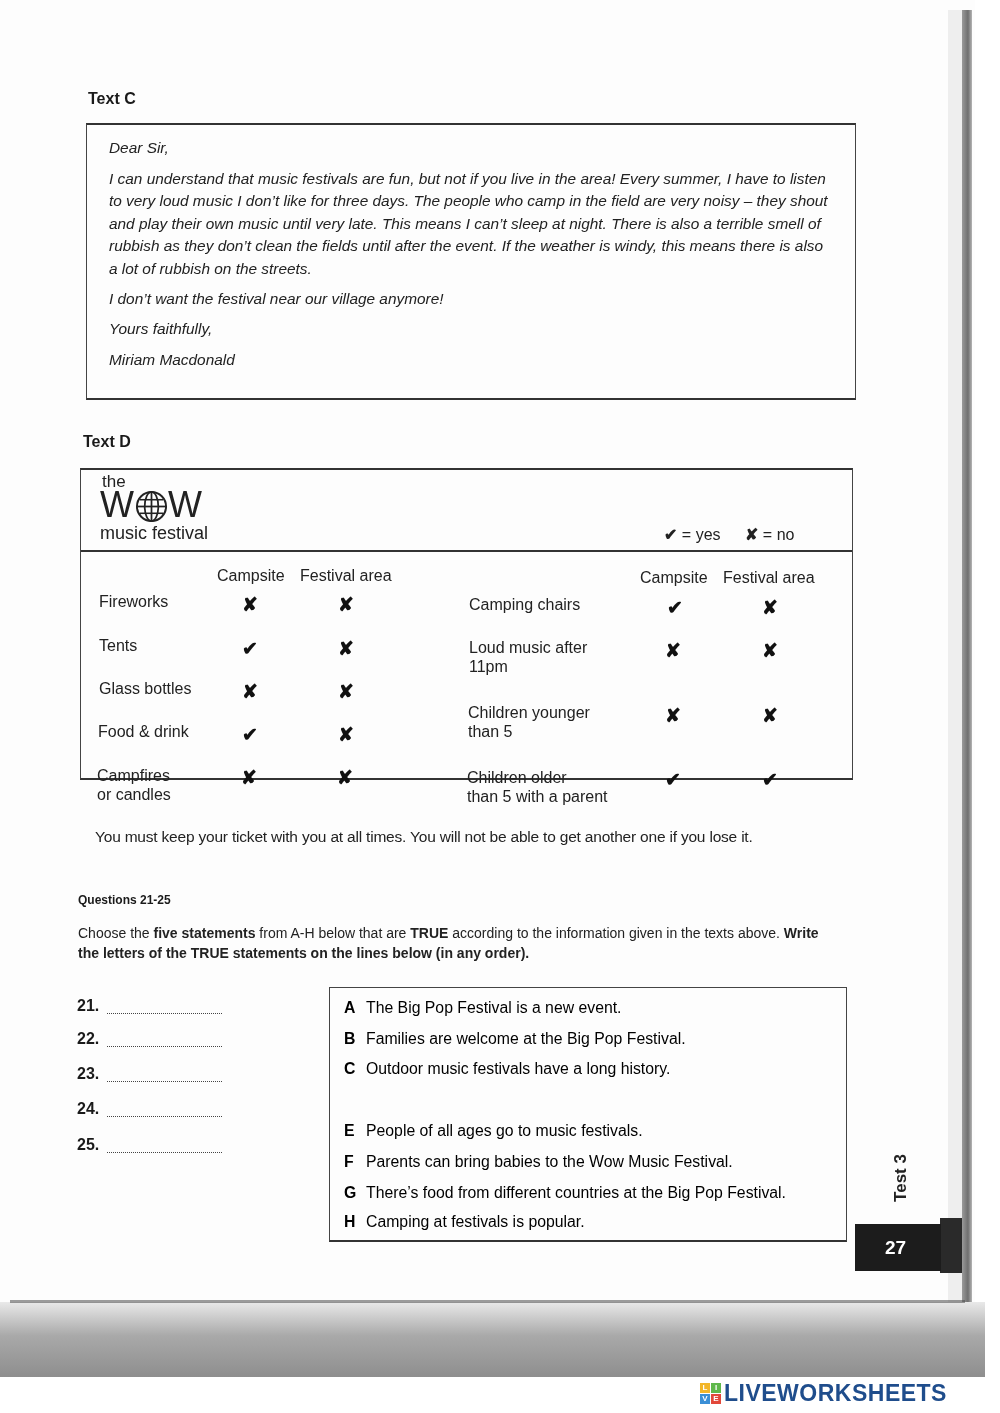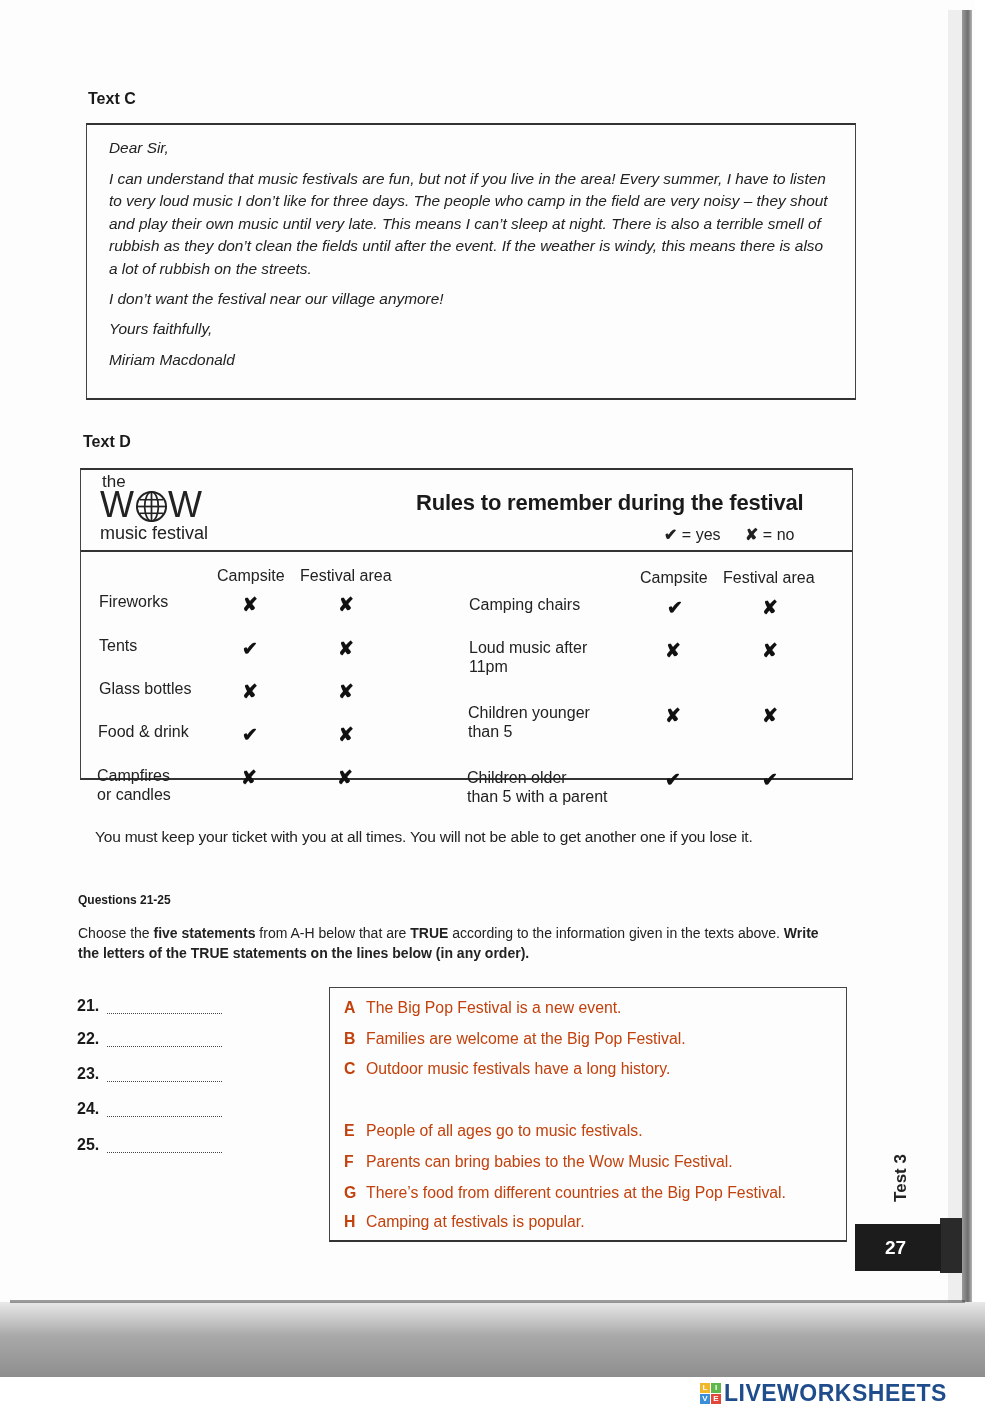--- a/index.html
+++ b/index.html
@@ -90,21 +90,21 @@
   .answer-num { position: absolute; left: 0; top: 0; font-weight: bold; font-size: 16px; color: #1a1a1a; }
   .answer-line {
     position: absolute; left: 30px; top: 16px; width: 115px; height: 0;
     border-bottom: 1.5px dotted #444; background: transparent;
   }
 
   .options-box {
     position: absolute; left: 329px; top: 987px; width: 518px; height: 255px;
     border: 1.5px solid #444; border-bottom: 2.5px solid #333;
   }
-  .opt { position: absolute; left: 14px; font-size: 15.8px; color: #c2410c; white-space: nowrap; }
+  .opt { position: absolute; left: 14px; font-size: 15.8px; color: #000000; white-space: nowrap; }
   .opt .letter { display: inline-block; width: 22px; font-weight: bold; }
 
   .test-tab {
     position: absolute; left: 887px; top: 1150px; width: 30px; height: 60px;
   }
   .test-tab span {
     position: absolute; left: -10px; top: 18px; font-size: 17px; font-weight: bold; color: #222;
     transform: rotate(-90deg); white-space: nowrap;
   }
   .page-num-box {
@@ -151,21 +151,20 @@
               <circle cx="17" cy="17" r="15" fill="none" stroke="#222" stroke-width="2"></circle>
               <ellipse cx="17" cy="17" rx="7" ry="15" fill="none" stroke="#222" stroke-width="1.8"></ellipse>
               <line x1="17" y1="2" x2="17" y2="32" stroke="#222" stroke-width="1.8"></line>
               <line x1="2" y1="17" x2="32" y2="17" stroke="#222" stroke-width="1.8"></line>
               <line x1="5" y1="10" x2="29" y2="10" stroke="#222" stroke-width="1.6"></line>
               <line x1="5" y1="24" x2="29" y2="24" stroke="#222" stroke-width="1.6"></line>
             </svg></span><span>W</span>
       </div>
       <div class="subtitle">music festival</div>
     </div>
-    <div class="rules-title">Rules to remember during the festival</div>
     <div class="legend">
       <span><b>✔</b> <span style="margin:0">= yes</span></span>
       <span><b>✘</b> <span style="margin:0">= no</span></span>
     </div>
   </div>
 
   <div class="col-head" style="left:136px; top:97px;">Campsite</div>
   <div class="col-head" style="left:219px; top:97px;">Festival area</div>
 
   <div class="col-head" style="left:559px; top:99px;">Campsite</div>

